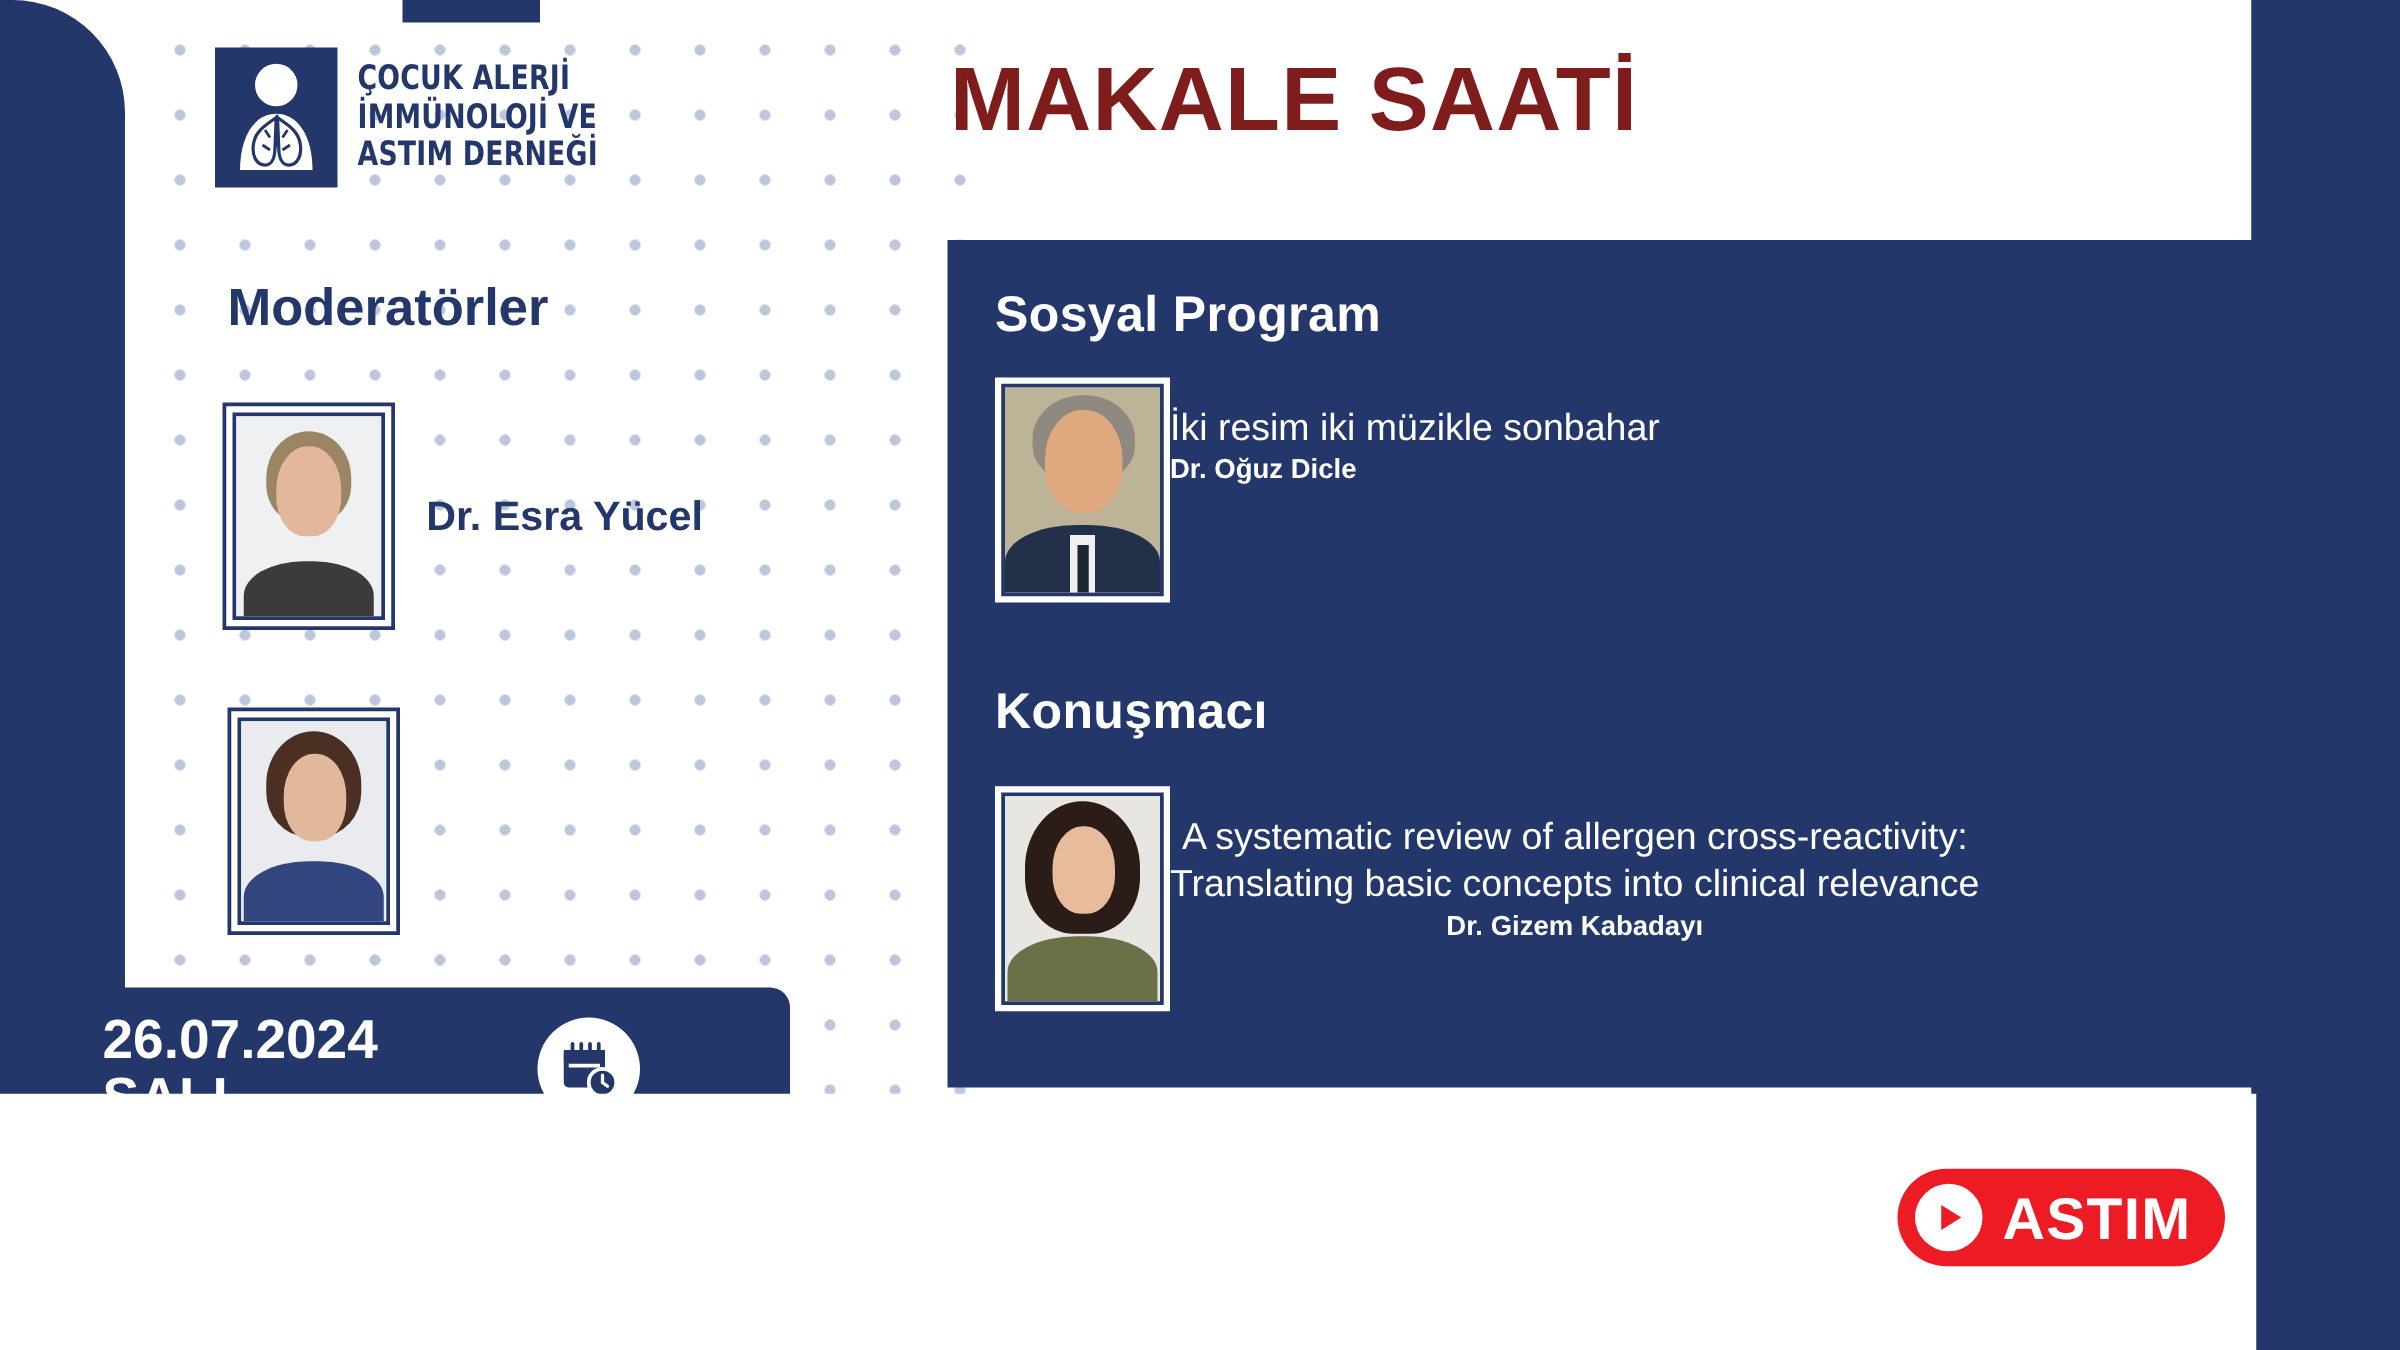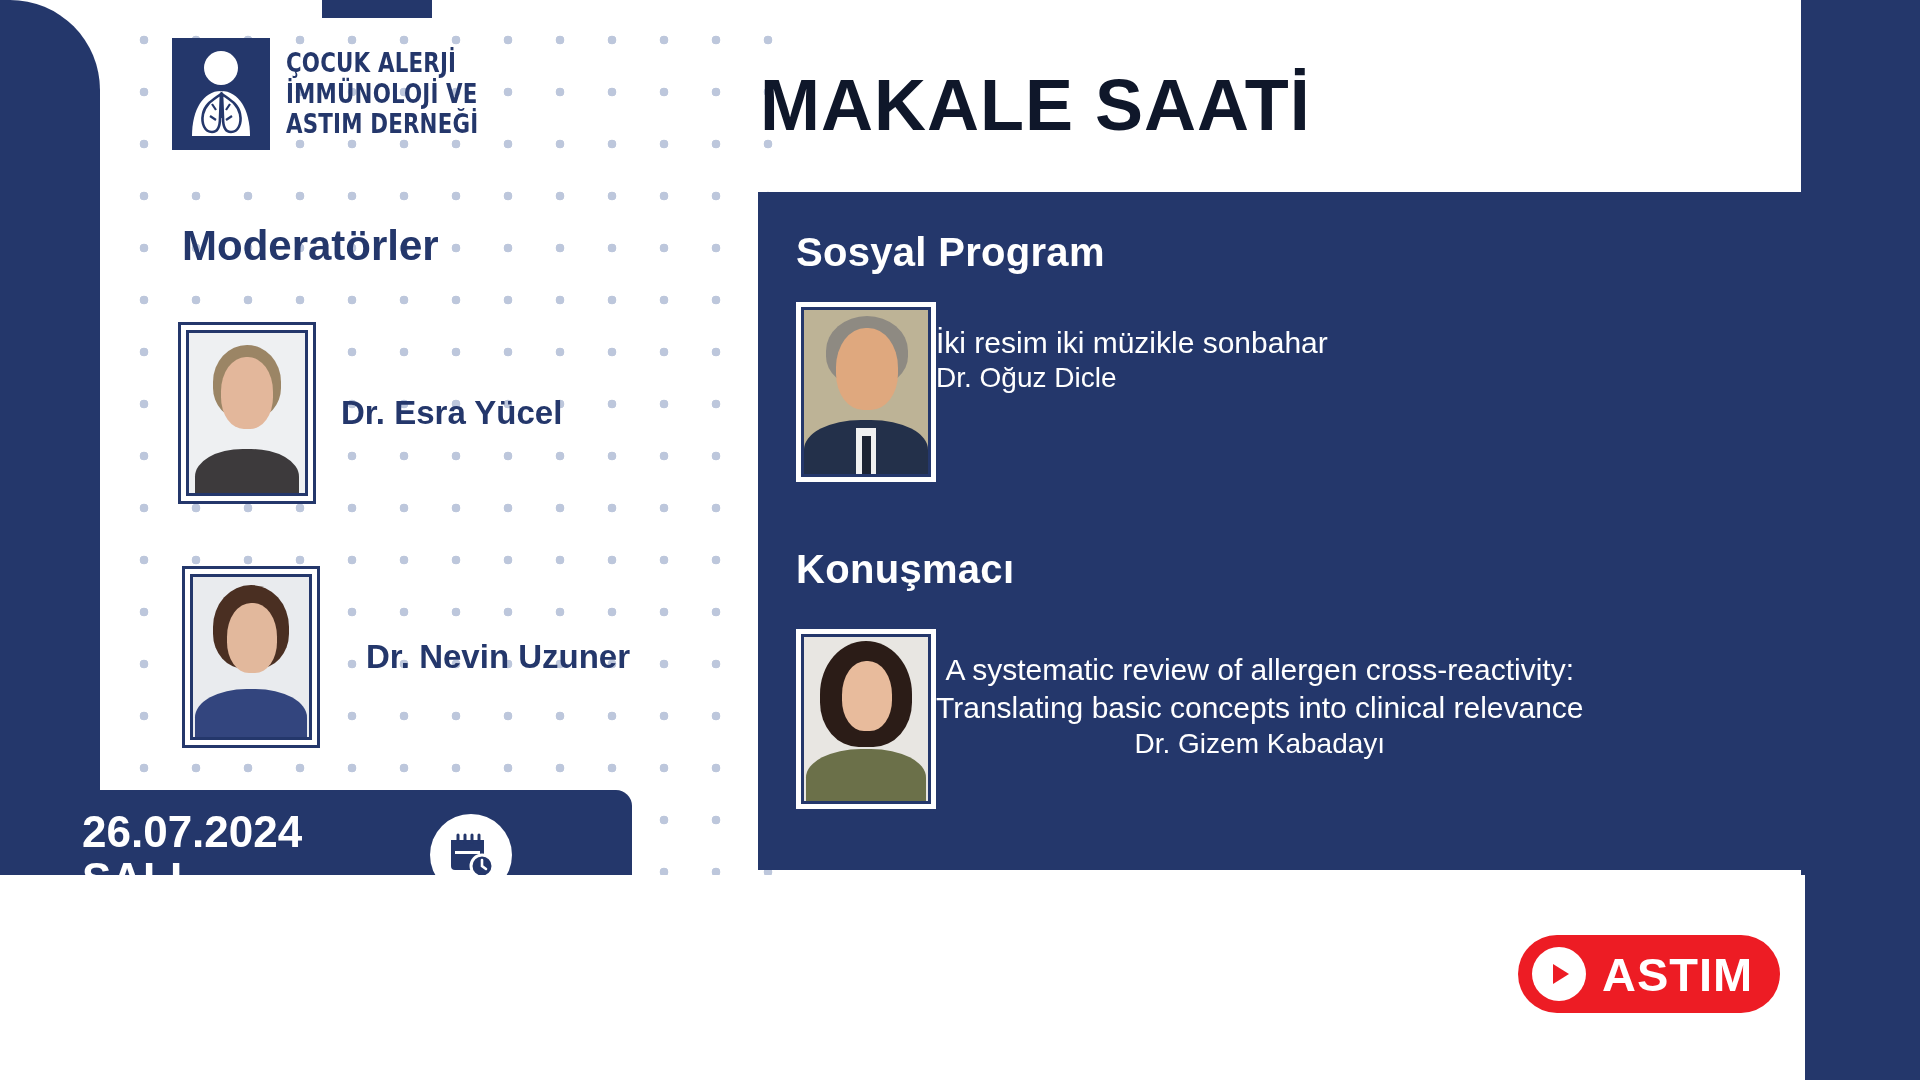--- a/index.html
+++ b/index.html
@@ -46,22 +46,22 @@
   .logo-mark svg{position:absolute;left:0;top:0;}
   .logo-text{
     font-weight:bold;font-size:27px;line-height:1.13;letter-spacing:.2px;
     color:#24376b;text-transform:uppercase;
     font-family:"DejaVu Sans Condensed","Liberation Sans",sans-serif;
     transform:scaleX(.88);transform-origin:left center;white-space:nowrap;
   }
 
   
   .headline{
-    position:absolute;left:760px;top:64px;
-    font-size:72px;font-weight:bold;letter-spacing:1px;color:#0f172a;
+    position:absolute;left:760px;top:39px;
+    font-size:72px;font-weight:bold;letter-spacing:1px;color:#7f1d1d;
   }
 
   
   .mod-title{
     position:absolute;left:182px;top:222px;font-size:42px;font-weight:bold;color:#24376b;
   }
   .mod-row{position:absolute;display:flex;align-items:center;gap:46px;}
   .mod-row.r1{left:178px;top:322px;gap:25px;}
   .mod-row.r2{left:182px;top:566px;}
   .portrait{
@@ -100,21 +100,21 @@
   .sec-title-2{position:absolute;left:38px;top:355px;}
   .entry{position:absolute;display:flex;align-items:flex-start;}
   .entry.e1{left:38px;top:110px;}
   .entry.e2{left:38px;top:437px;text-align:center;}
   .photo-frame{
     background:#ffffff;padding:5px;display:block;
   }
   .photo-frame .inner{border:3px solid #24376b;display:block;overflow:hidden;}
   .entry-text{color:#ffffff;padding-top:22px;}
   .entry-title{font-size:30px;line-height:1.28;font-weight:normal;}
-  .entry-person{font-size:28px;font-weight:normal;margin-top:19px;}
+  .entry-person{font-size:22px;font-weight:bold;margin-top:19px;}
 
   
   .brand{
     position:absolute;left:990px;top:930px;display:flex;align-items:center;gap:10px;
   }
   .brand-word{font-size:66px;font-weight:bold;color:#24376b;letter-spacing:1px;}
   .live{
     position:absolute;left:1518px;top:935px;width:262px;height:78px;background:#ed1c24;
     border-radius:42px;display:flex;align-items:center;gap:16px;padding-left:14px;
     box-sizing:border-box;
@@ -186,21 +186,20 @@
     <span class="portrait">
       <span class="inner">
         <span class="face" style="width:116px;height:160px;">
           <span class="bg" style="background:#e9ebee;"></span>
           <span class="hair" style="left:20px;top:8px;width:76px;height:84px;background:#4a2f22;"></span>
           <span class="head" style="left:34px;top:26px;width:50px;height:70px;background:#e2b89c;"></span>
           <span class="body" style="left:2px;top:112px;width:112px;height:62px;background:#33457e;"></span>
         </span>
       </span>
     </span>
-    <span class="mod-name">Dr. Nevin Uzuner</span>
   </div>
 
   <div class="date-badge">
     <div class="date-text">
       <span>26.07.2024</span><br>
       <span>SALI</span>
     </div>
     <span class="cal-icon">
       <svg width="52" height="52" viewBox="0 0 52 52" aria-hidden="true">
         <rect x="6" y="11" width="33" height="30" rx="4" fill="#24376b"></rect>

